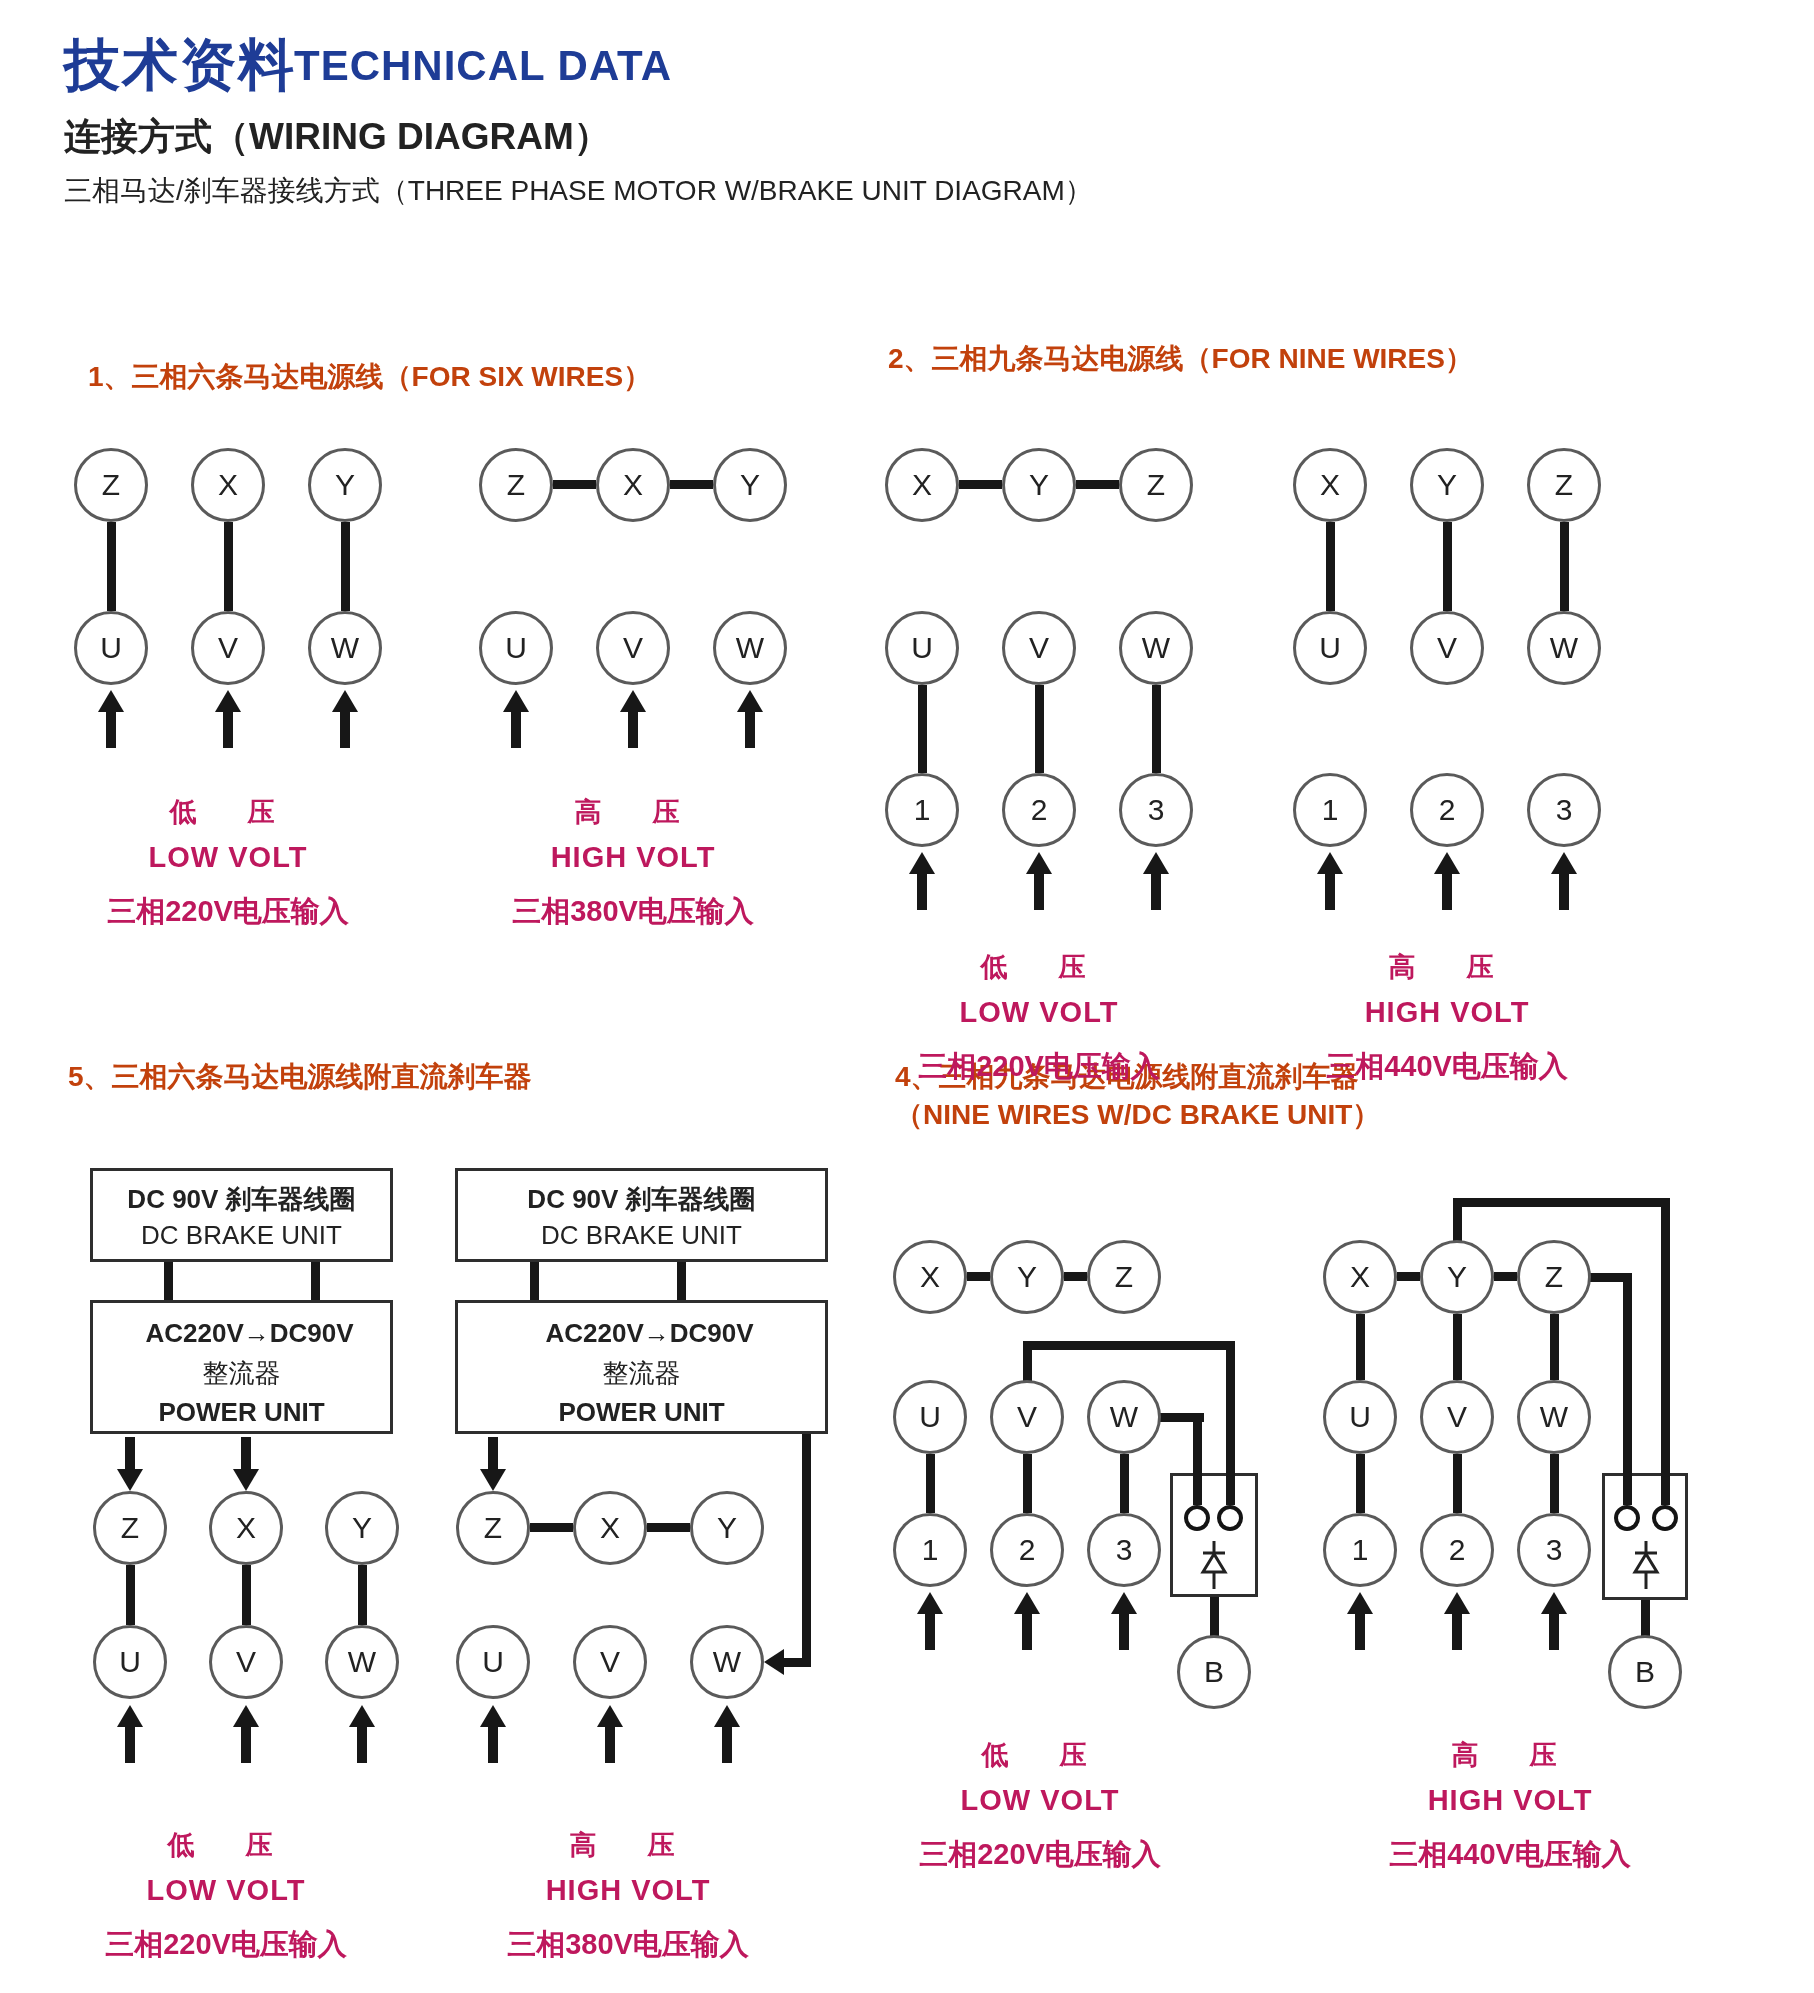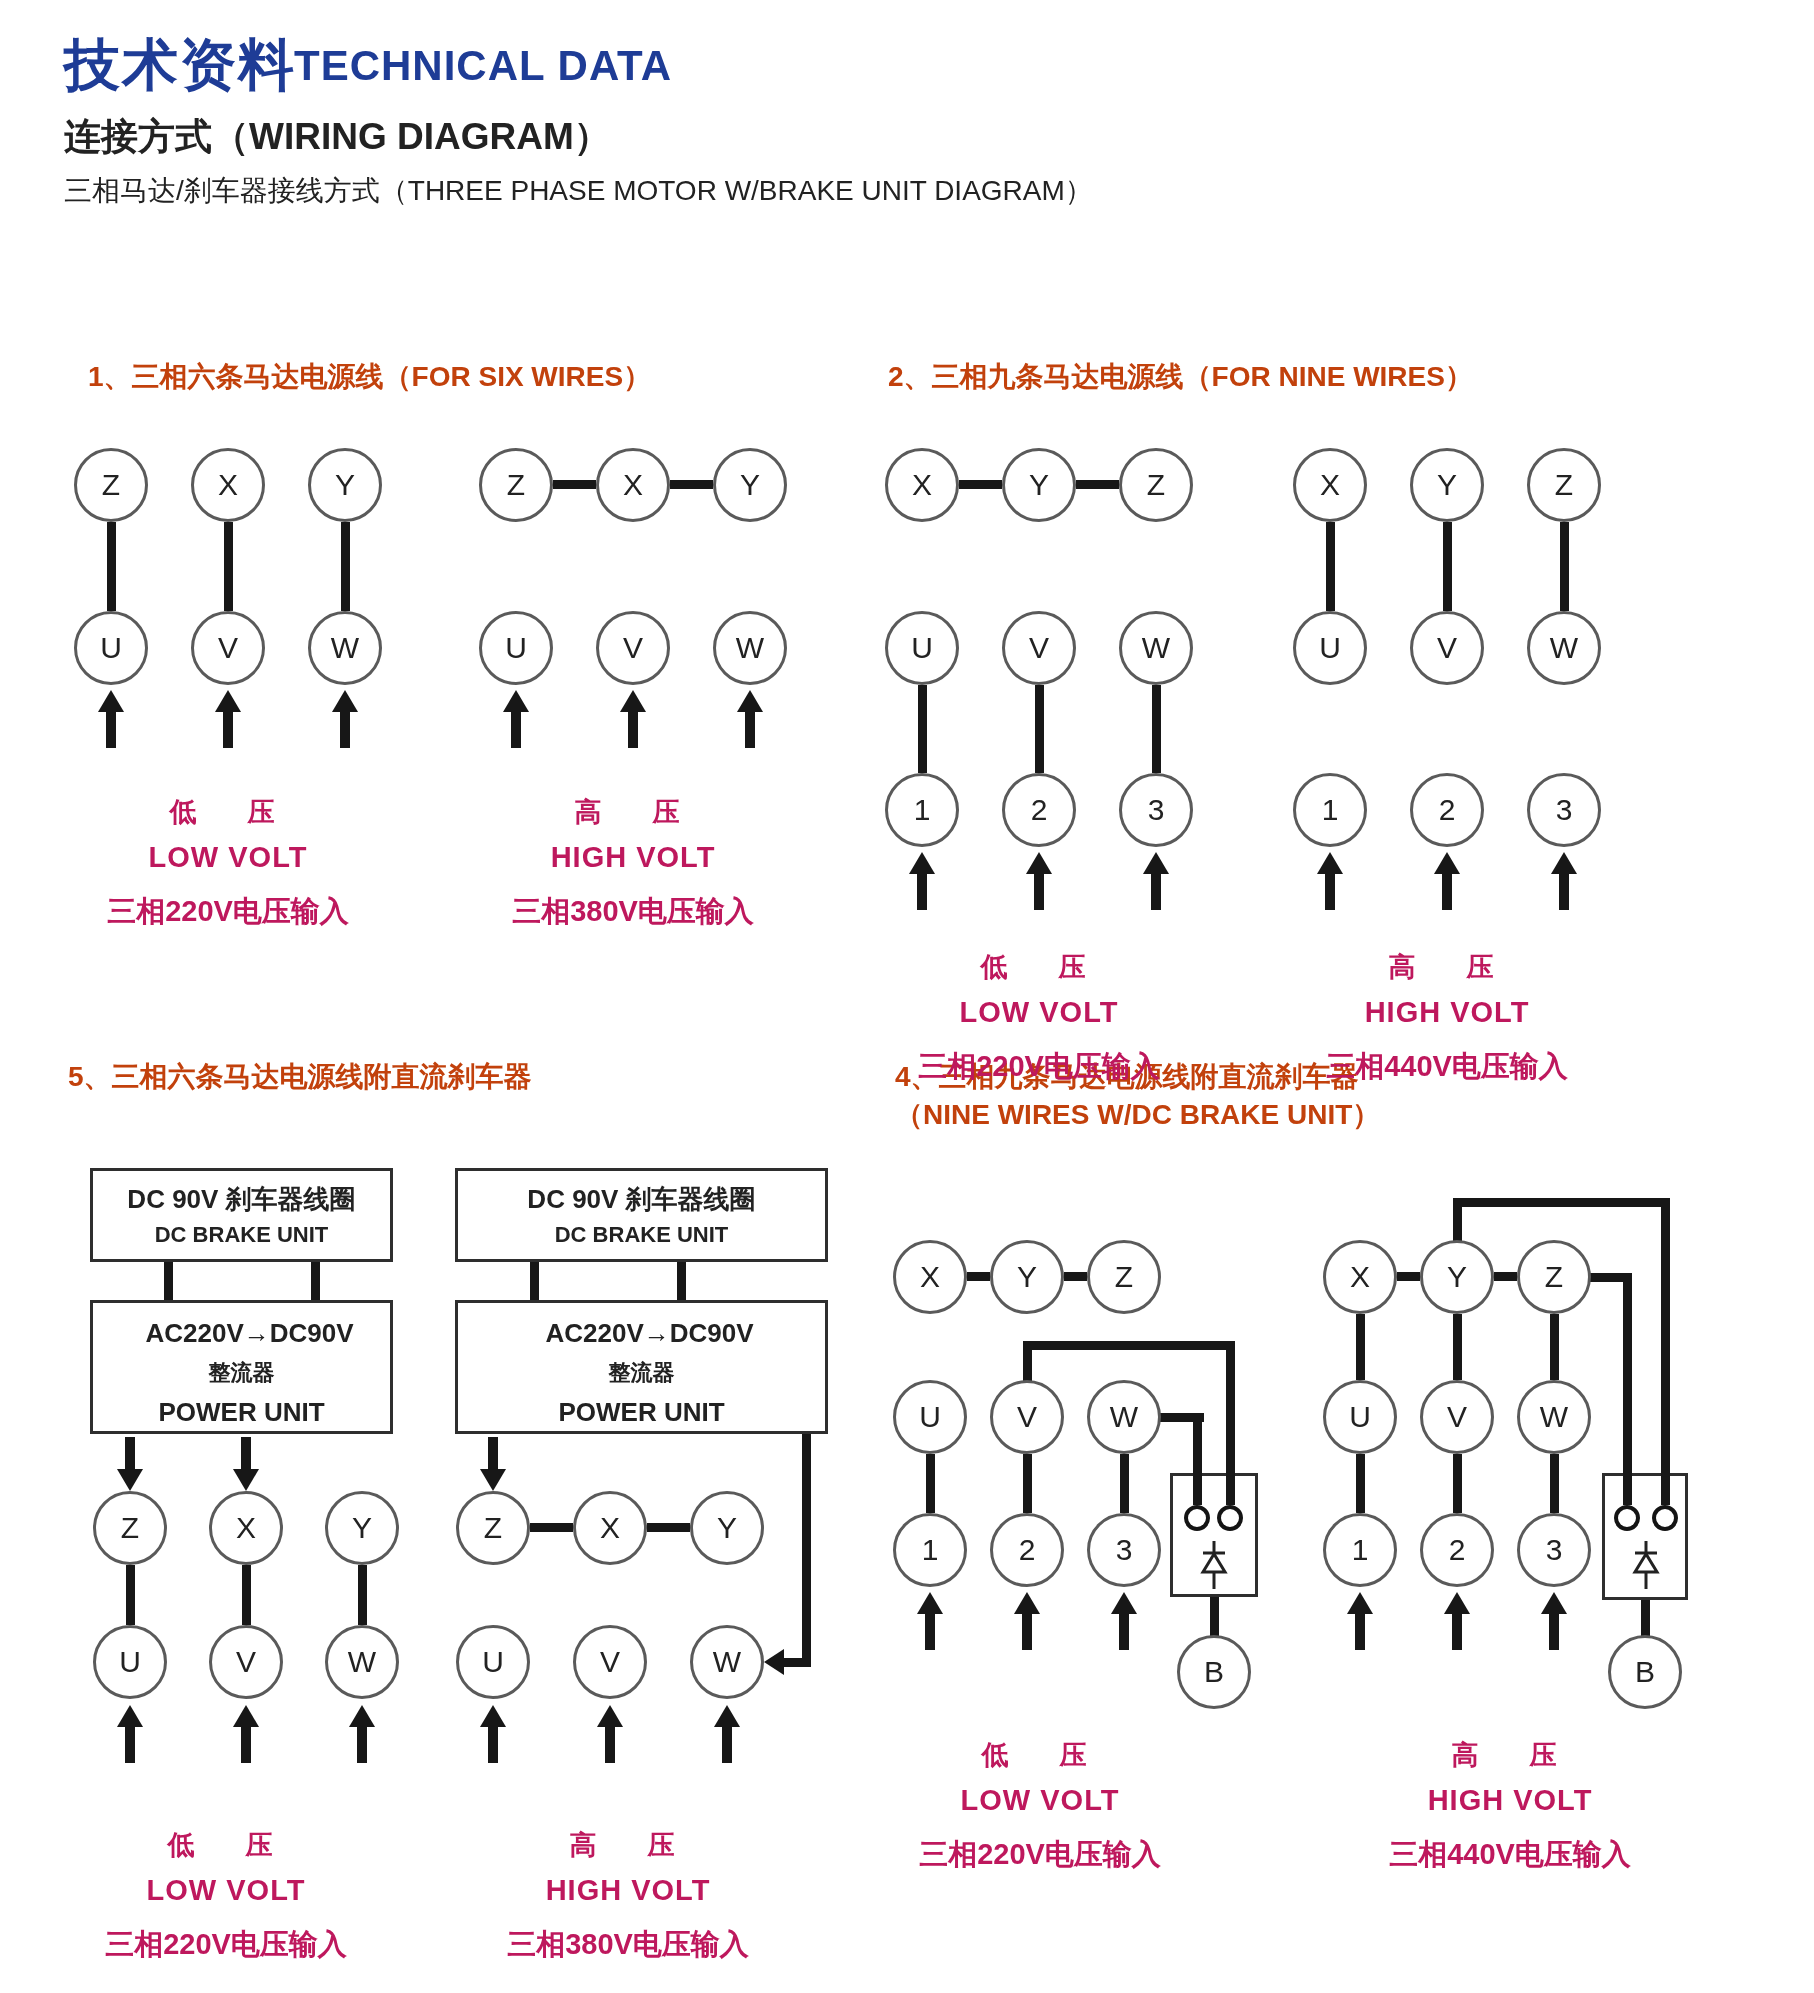--- a/index.html
+++ b/index.html
@@ -25,21 +25,21 @@
   .au::after{content:"";width:10px;flex:1;background:#171717;}
   .ad{position:absolute;width:26px;height:54px;display:flex;flex-direction:column;align-items:center;}
   .ad::before{content:"";width:10px;flex:1;background:#171717;}
   .ad::after{content:"";border-left:13px solid transparent;border-right:13px solid transparent;border-top:22px solid #171717;}
   .al{position:absolute;width:46px;height:26px;display:flex;flex-direction:row;align-items:center;}
   .al::before{content:"";border-top:13px solid transparent;border-bottom:13px solid transparent;border-right:20px solid #171717;}
   .al::after{content:"";height:9px;flex:1;background:#171717;}
   
   .bx{position:absolute;box-sizing:border-box;border:3px solid #2e2e2e;background:#fff;text-align:center;}
   .bx .l1{font-size:26px;font-weight:600;margin-top:10px;line-height:36px;}
-  .bx .l2{font-size:22px;font-weight:700;line-height:36px;}
+  .bx .l2{font-size:26px;font-weight:400;line-height:36px;}
   .bx .l3{font-size:26px;font-weight:600;line-height:38px;}
   .pbx .l1{line-height:40px;padding-left:16px;}
   .pbx .l2{line-height:40px;}
   
   .rbx{position:absolute;box-sizing:border-box;border:3px solid #2e2e2e;background:#fff;}
   .t{position:absolute;width:26px;height:26px;box-sizing:border-box;border:4px solid #141414;border-radius:50%;background:#fff;}
   .dio{position:absolute;}
   
   .vl{position:absolute;width:400px;text-align:center;color:#be185d;}
   .vzh{font-size:27px;font-weight:600;letter-spacing:12px;line-height:34px;}
@@ -50,21 +50,21 @@
 <body>
 
 <div id="canvas">
 
   <div class="title-zh">技术资料</div>
   <div class="title-en">TECHNICAL DATA</div>
   <div class="subtitle">连接方式（WIRING DIAGRAM）</div>
   <div class="descr">三相马达/刹车器接线方式（THREE PHASE MOTOR W/BRAKE UNIT DIAGRAM）</div>
 
   <div class="shead" style="left:88px;top:358px">1、三相六条马达电源线（FOR SIX WIRES）</div>
-  <div class="shead" style="left:888px;top:358px">2、三相九条马达电源线（FOR NINE WIRES）</div>
+  <div class="shead" style="left:888px;top:340px">2、三相九条马达电源线（FOR NINE WIRES）</div>
   <div class="shead" style="left:68px;top:1058px">
     <div>5、三相六条马达电源线附直流刹车器</div>
   </div>
   <div class="shead" style="left:895px;top:1058px">
     <div>4、三相九条马达电源线附直流刹车器</div>
     <div>（NINE WIRES W/DC BRAKE UNIT）</div>
   </div>
 
   <div>
     <div class="vw" style="left:107px;top:522px;height:89px"></div>

